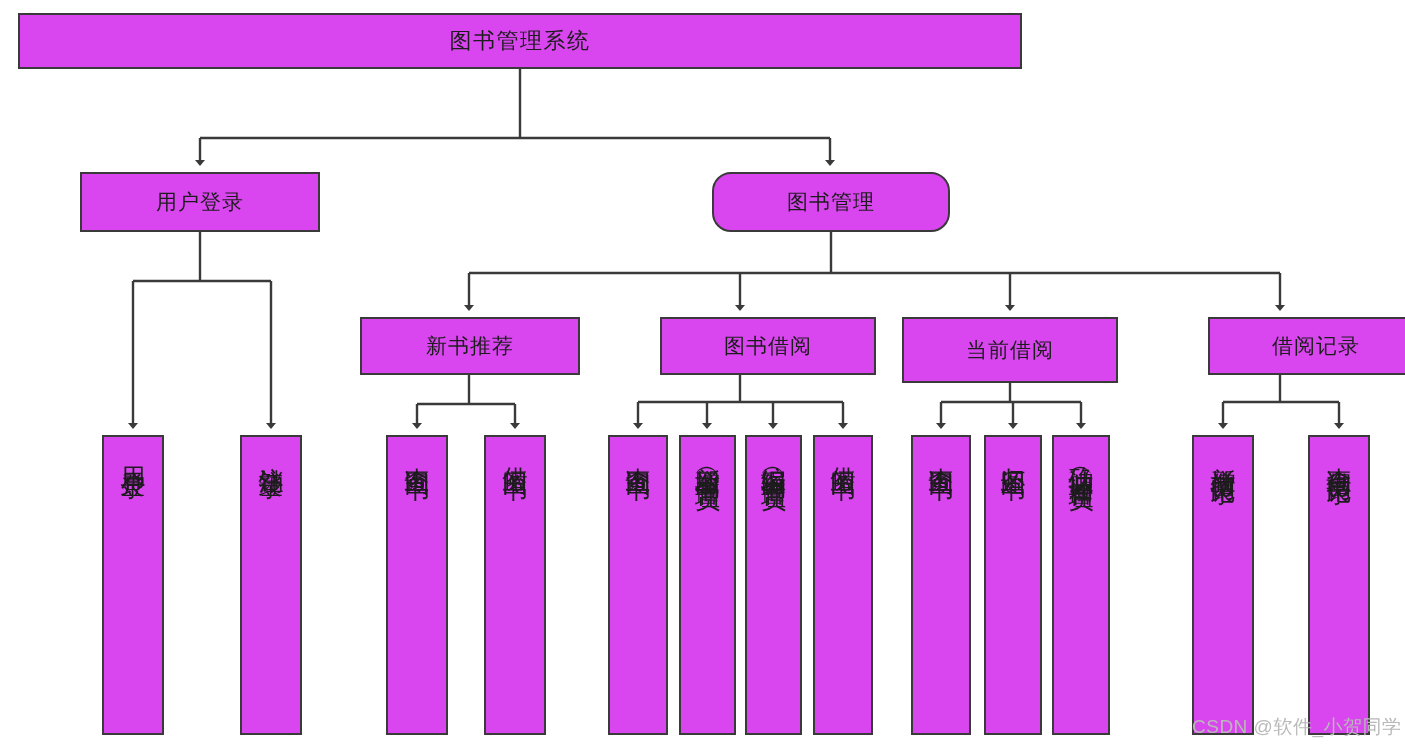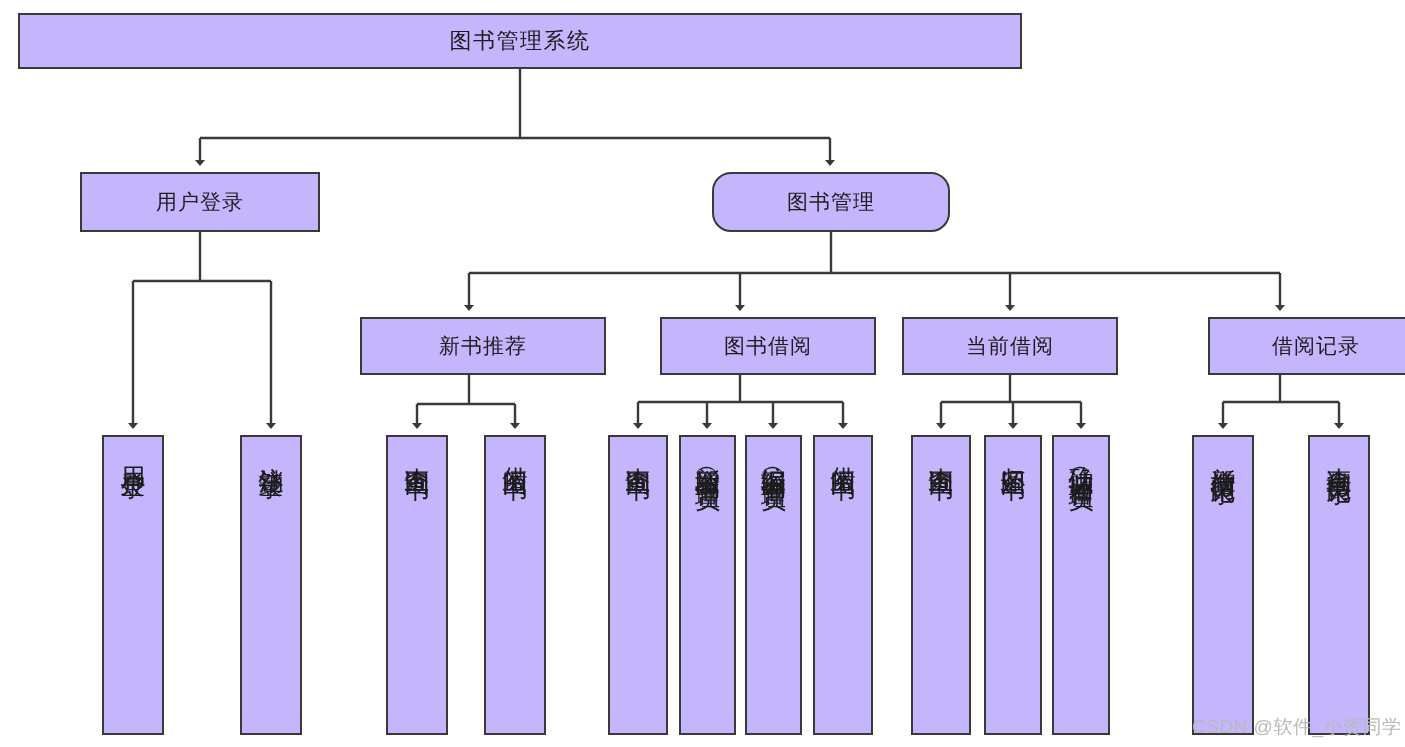--- a/index.html
+++ b/index.html
@@ -23,21 +23,21 @@
     left: 0;
     top: 0;
     width: 1405px;
     height: 747px;
     pointer-events: none;
   }
   .node {
     position: absolute;
     box-sizing: border-box;
     border: 2px solid #3a3a3a;
-    background: #c4b5fd;
+    background: #d946ef;
     display: flex;
     align-items: center;
     justify-content: center;
     color: #1c1c1c;
   }
   .node .label {
     display: block;
     text-align: center;
     line-height: 1.18;
     white-space: nowrap;
@@ -134,27 +134,27 @@
     <span class="label">图书管理系统</span>
   </div>
 
   <div class="node horiz" style="left:80px; top:172px; width:240px; height:60px;">
     <span class="label">用户登录</span>
   </div>
   <div class="node horiz" style="left:712px; top:172px; width:238px; height:60px;border-radius:19px;">
     <span class="label">图书管理</span>
   </div>
 
-  <div class="node horiz" style="left:360px; top:317px; width:246px; height:58px;">
+  <div class="node horiz" style="left:360px; top:317px; width:220px; height:58px;">
     <span class="label">新书推荐</span>
   </div>
   <div class="node horiz" style="left:660px; top:317px; width:216px; height:58px;">
     <span class="label">图书借阅</span>
   </div>
-  <div class="node horiz" style="left:902px; top:317px; width:216px; height:58px;">
+  <div class="node horiz" style="left:902px; top:317px; width:216px; height:66px;">
     <span class="label">当前借阅</span>
   </div>
   <div class="node horiz" style="left:1172px; top:317px; width:216px; height:58px;margin-left:36px;">
     <span class="label">借阅记录</span>
   </div>
 
   <div class="node vert" style="left:102px; top:435px; width:62px; height:300px;">
     <span class="label">用户登录</span>
   </div>
   <div class="node vert" style="left:240px; top:435px; width:62px; height:300px;">

